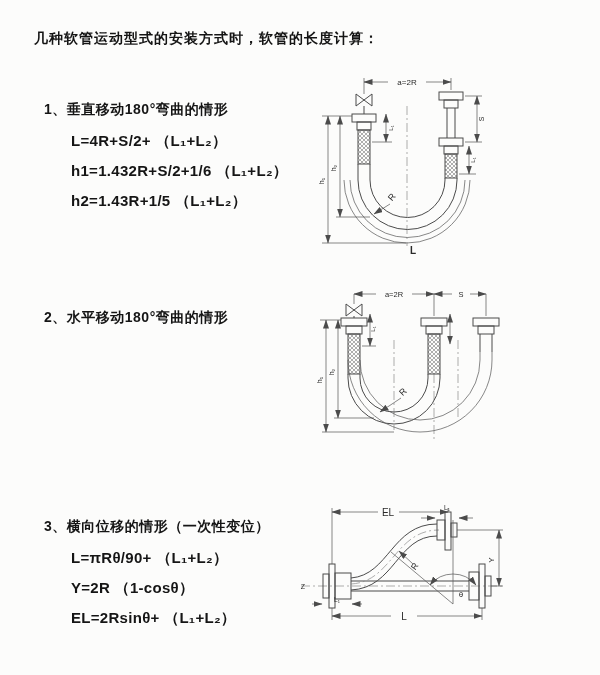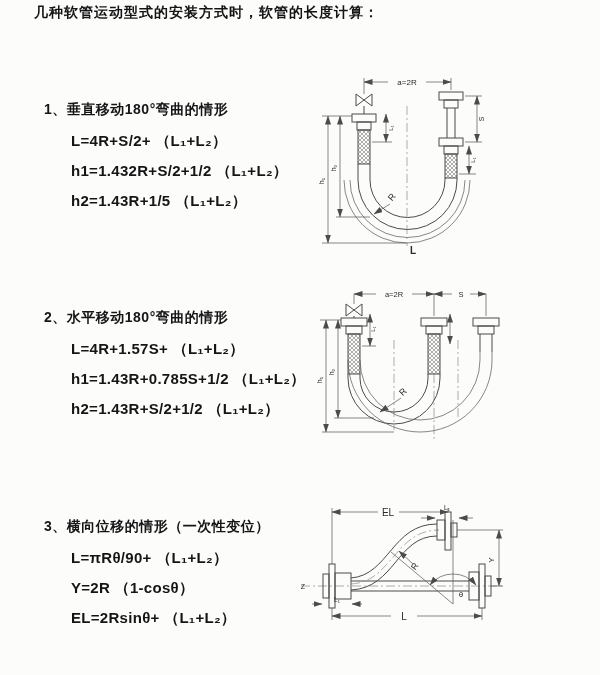--- a/index.html
+++ b/index.html
@@ -2,21 +2,21 @@
 <html><head>
 <meta charset="utf-8">
 <style>
   html,body { margin:0; padding:0; background:#e8e8e8; }
   .page {
     position:relative; width:600px; height:675px; margin:0 auto;
     background:#fcfcfb; overflow:hidden;
     font-family:"Liberation Sans", sans-serif; color:#151515;
   }
   .title {
-    position:absolute; left:34px; top:4px;
+    position:absolute; left:34px; top:30px;
     font-size:14px; font-weight:700; letter-spacing:1px; white-space:pre;
   }
   .sec-heading {
     position:absolute; font-size:14px; font-weight:700; letter-spacing:0.5px; white-space:pre;text-align:right;
   }
   .formulas { position:absolute; font-size:15px; font-weight:600; }
   .formula-line { height:30px; line-height:30px; white-space:pre; letter-spacing:0.3px; }
   svg.diag { position:absolute; }
   svg text { font-family:"Liberation Sans", sans-serif; fill:#2a2a2a; }
   .ln   { fill:none; stroke:#4b4b4b; stroke-width:1; }
@@ -28,30 +28,25 @@
 </head>
 <body>
 
 <div class="page">
 
   <div class="title">几种软管运动型式的安装方式时，软管的长度计算：</div>
 
   <div class="sec-heading" style="left:44px;top:101px">1、垂直移动180°弯曲的情形</div>
   <div class="formulas" style="left:71px;top:126px">
     <div class="formula-line">L=4R+S/2+ （L₁+L₂）</div>
-    <div class="formula-line">h1=1.432R+S/2+1/2 （L₁+L₂）</div>
+    <div class="formula-line">h1=1.432R+S/2+1/6 （L₁+L₂）</div>
     <div class="formula-line">h2=1.43R+1/5 （L₁+L₂）</div>
   </div>
 
   <div class="sec-heading" style="left:44px;top:309px">2、水平移动180°弯曲的情形</div>
-  <div class="formulas" style="left:71px;top:334px">
-    <div class="formula-line">L=4R+1.57S+ （L₁+L₂）</div>
-    <div class="formula-line">h1=1.43R+0.785S+1/2 （L₁+L₂）</div>
-    <div class="formula-line">h2=1.43R+S/2+1/2 （L₁+L₂）</div>
-  </div>
 
   <div class="sec-heading" style="left:44px;top:518px">3、横向位移的情形（一次性变位）</div>
   <div class="formulas" style="left:71px;top:543px">
     <div class="formula-line">L=πRθ/90+ （L₁+L₂）</div>
     <div class="formula-line">Y=2R （1-cosθ）</div>
     <div class="formula-line">EL=2Rsinθ+ （L₁+L₂）</div>
   </div>
 
   <svg class="diag" style="left:306px;top:66px" width="286" height="196" viewBox="0 0 286 196">
     <defs>

